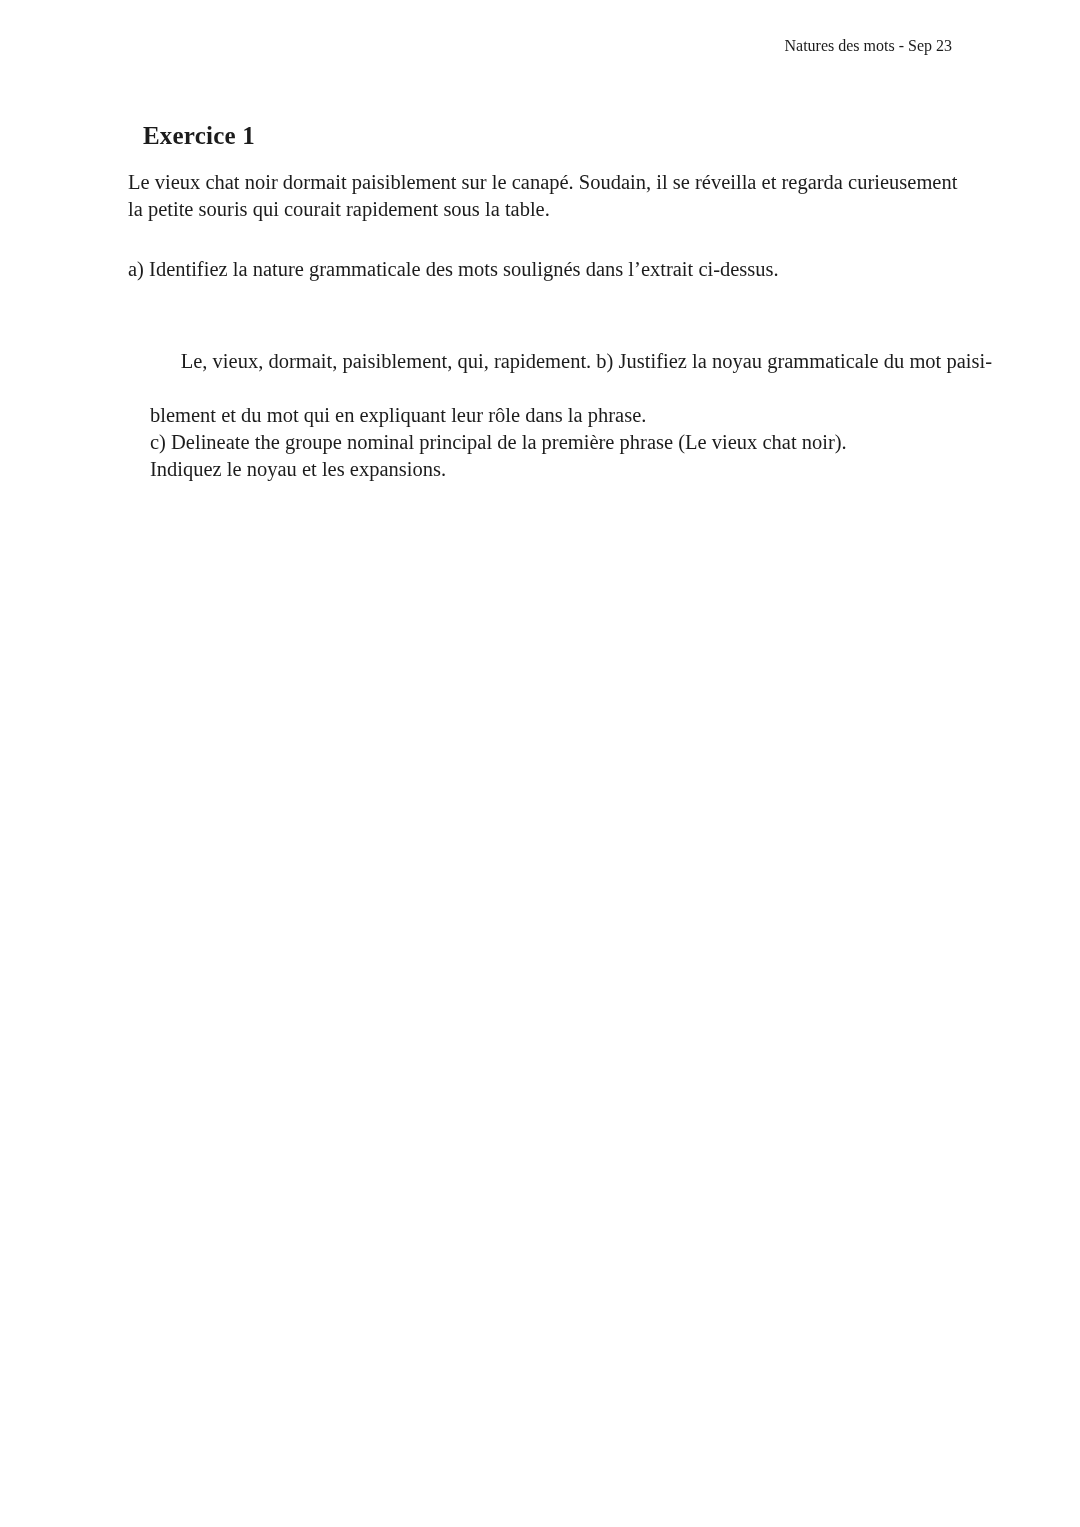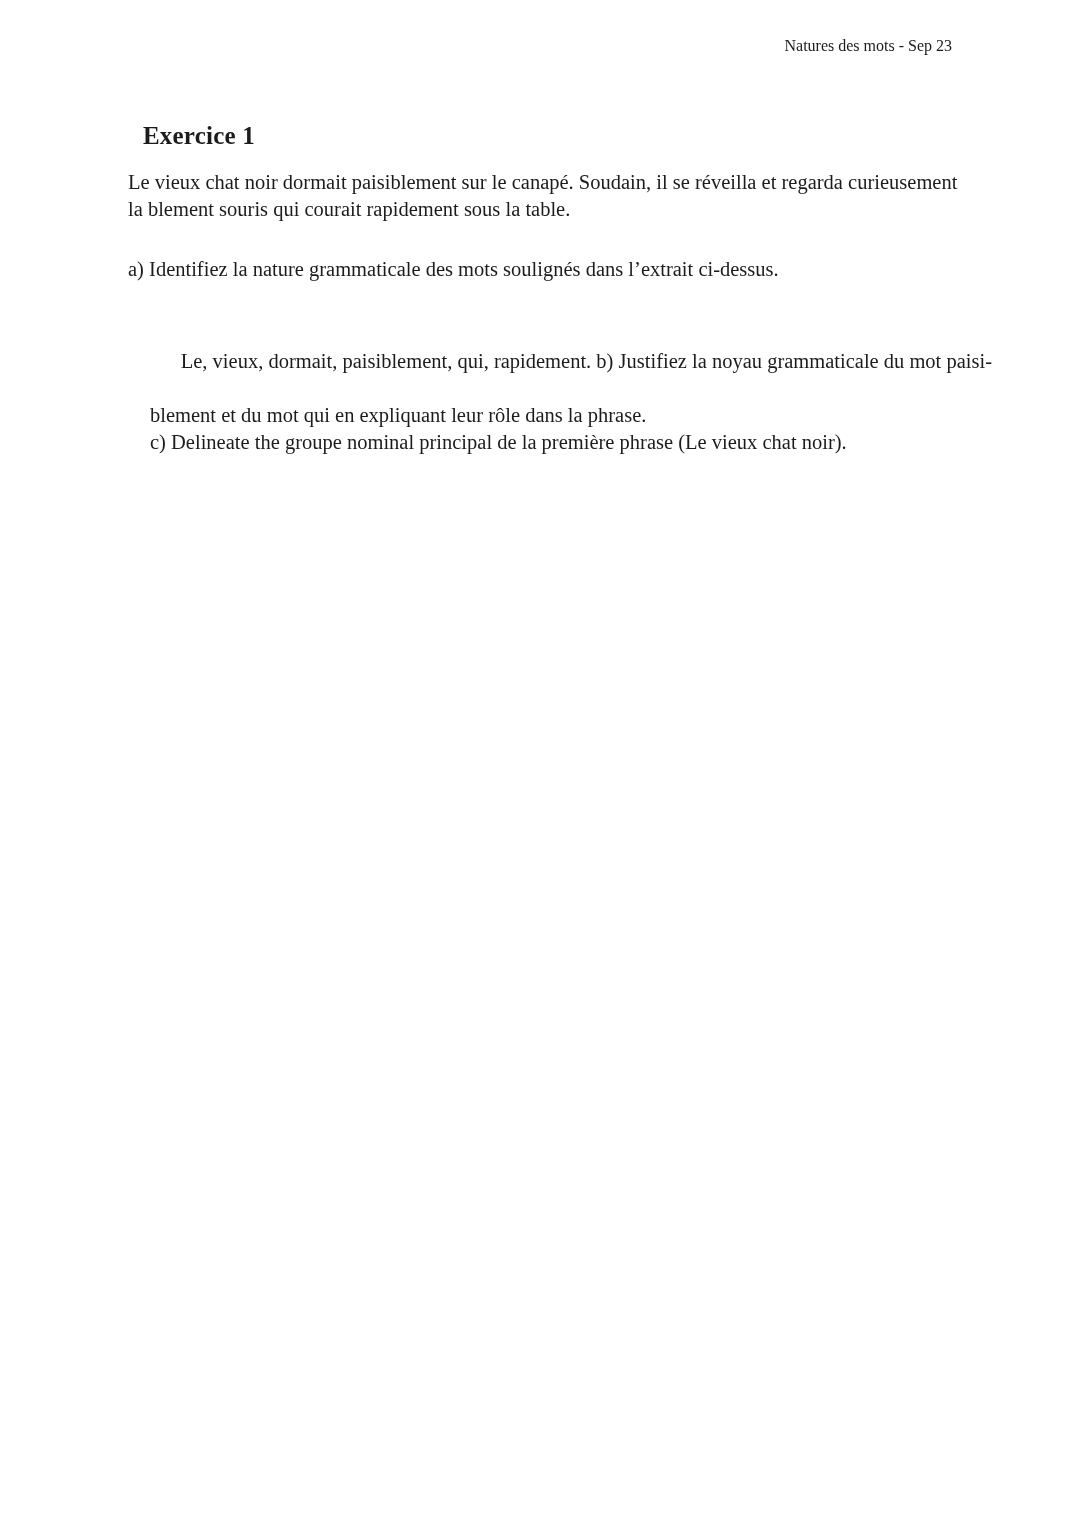--- a/index.html
+++ b/index.html
@@ -79,28 +79,29 @@
 <body>
 
 <div class="page">
 
   <div class="header">Natures des mots - Sep 23</div>
 
   <div class="title">Exercice 1</div>
 
   <div class="intro">
     <div class="line">Le vieux chat noir dormait paisiblement sur le canapé. Soudain, il se réveilla et regarda curieusement</div>
-    <div class="line">la blement souris qui courait rapidement sous la table.</div>
+    <div class="line">la petite souris qui courait rapidement sous la table.</div>
   </div>
 
   <div class="question-a">a) Identifiez la nature grammaticale des mots soulignés dans l’extrait ci-dessus.</div>
 
   <div class="block">
     <div class="line">
       <span class="italic">Le, vieux, dormait, paisiblement, qui, rapidement.</span><span> b) Justifiez la noyau grammaticale du mot paisi-</span>
     </div>
     <div class="line">blement et du mot qui en expliquant leur rôle dans la phrase.</div>
     <div class="line">c) Delineate the groupe nominal principal de la première phrase (Le vieux chat noir).</div>
+    <div class="line italic">Indiquez le noyau et les expansions.</div>
   </div>
 
   <div class="footer">2 / 7</div>
 
 </div>
 
 </body></html>

